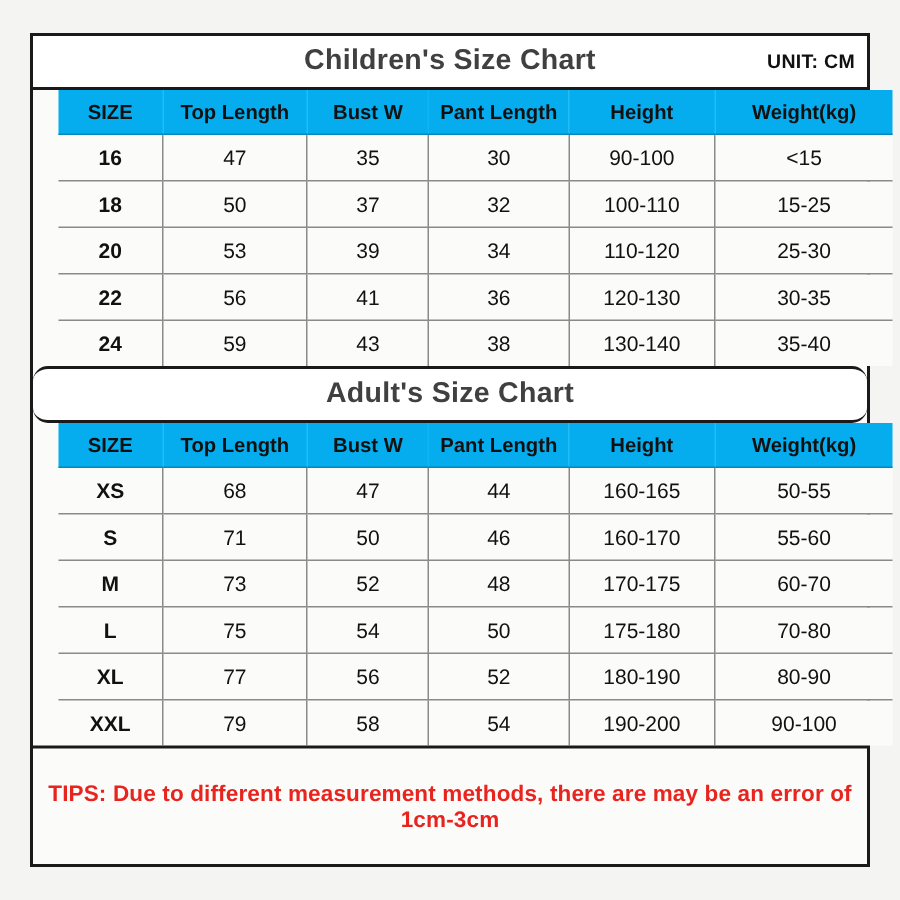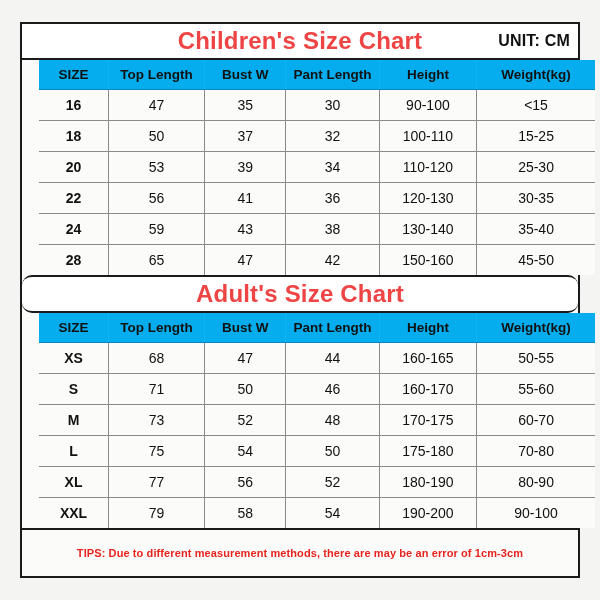--- a/index.html
+++ b/index.html
@@ -37,31 +37,31 @@
     border-bottom: 2px solid #1a1a1a;
     display: flex;
     align-items: center;
     justify-content: center;
   }
   .title-row.second {
     border-top: 2px solid #1a1a1a;
     border-radius: 10px;
   }
   .title-text {
-    font-size: 24px;
-    font-weight: bold;
-    color: #ef4444;
+    font-size: 19px;
+    font-weight: bold;
+    color: #404040;
     letter-spacing: 0.2px;
   }
   .unit-text {
     position: absolute;
     right: 8px;
     top: 50%;
     transform: translateY(-50%);
-    font-size: 16px;
+    font-size: 13px;
     font-weight: bold;
     color: #111111;
     letter-spacing: 0.2px;
   }
 
   
   table.size-table {
     width: 100%;
     border-collapse: collapse;
     table-layout: fixed;
@@ -116,21 +116,21 @@
   .tips-row {
     flex: 1 1 auto;
     min-height: 28px;
     background: #fbfbf9;
     border-top: 2px solid #1a1a1a;
     display: flex;
     align-items: center;
     justify-content: center;
   }
   .tips-text {
-    font-size: 11px;
+    font-size: 15px;
     font-weight: bold;
     color: #e8241f;
     letter-spacing: 0.1px;
     text-align: center;
   }
 </style>
 </head>
 <body>
 
 <div id="chart-wrap">
@@ -193,28 +193,20 @@
         <td>30-35</td>
       </tr>
       <tr>
         <td class="size-cell">24</td>
         <td>59</td>
         <td>43</td>
         <td>38</td>
         <td>130-140</td>
         <td>35-40</td>
       </tr>
-      <tr>
-        <td class="size-cell">28</td>
-        <td>65</td>
-        <td>47</td>
-        <td>42</td>
-        <td>150-160</td>
-        <td>45-50</td>
-      </tr>
     </tbody>
   </table>
 
   <div class="title-row second">
     <span class="title-text">Adult's Size Chart</span>
   </div>
 
   <table class="size-table">
     <colgroup>
       <col class="c-size">

